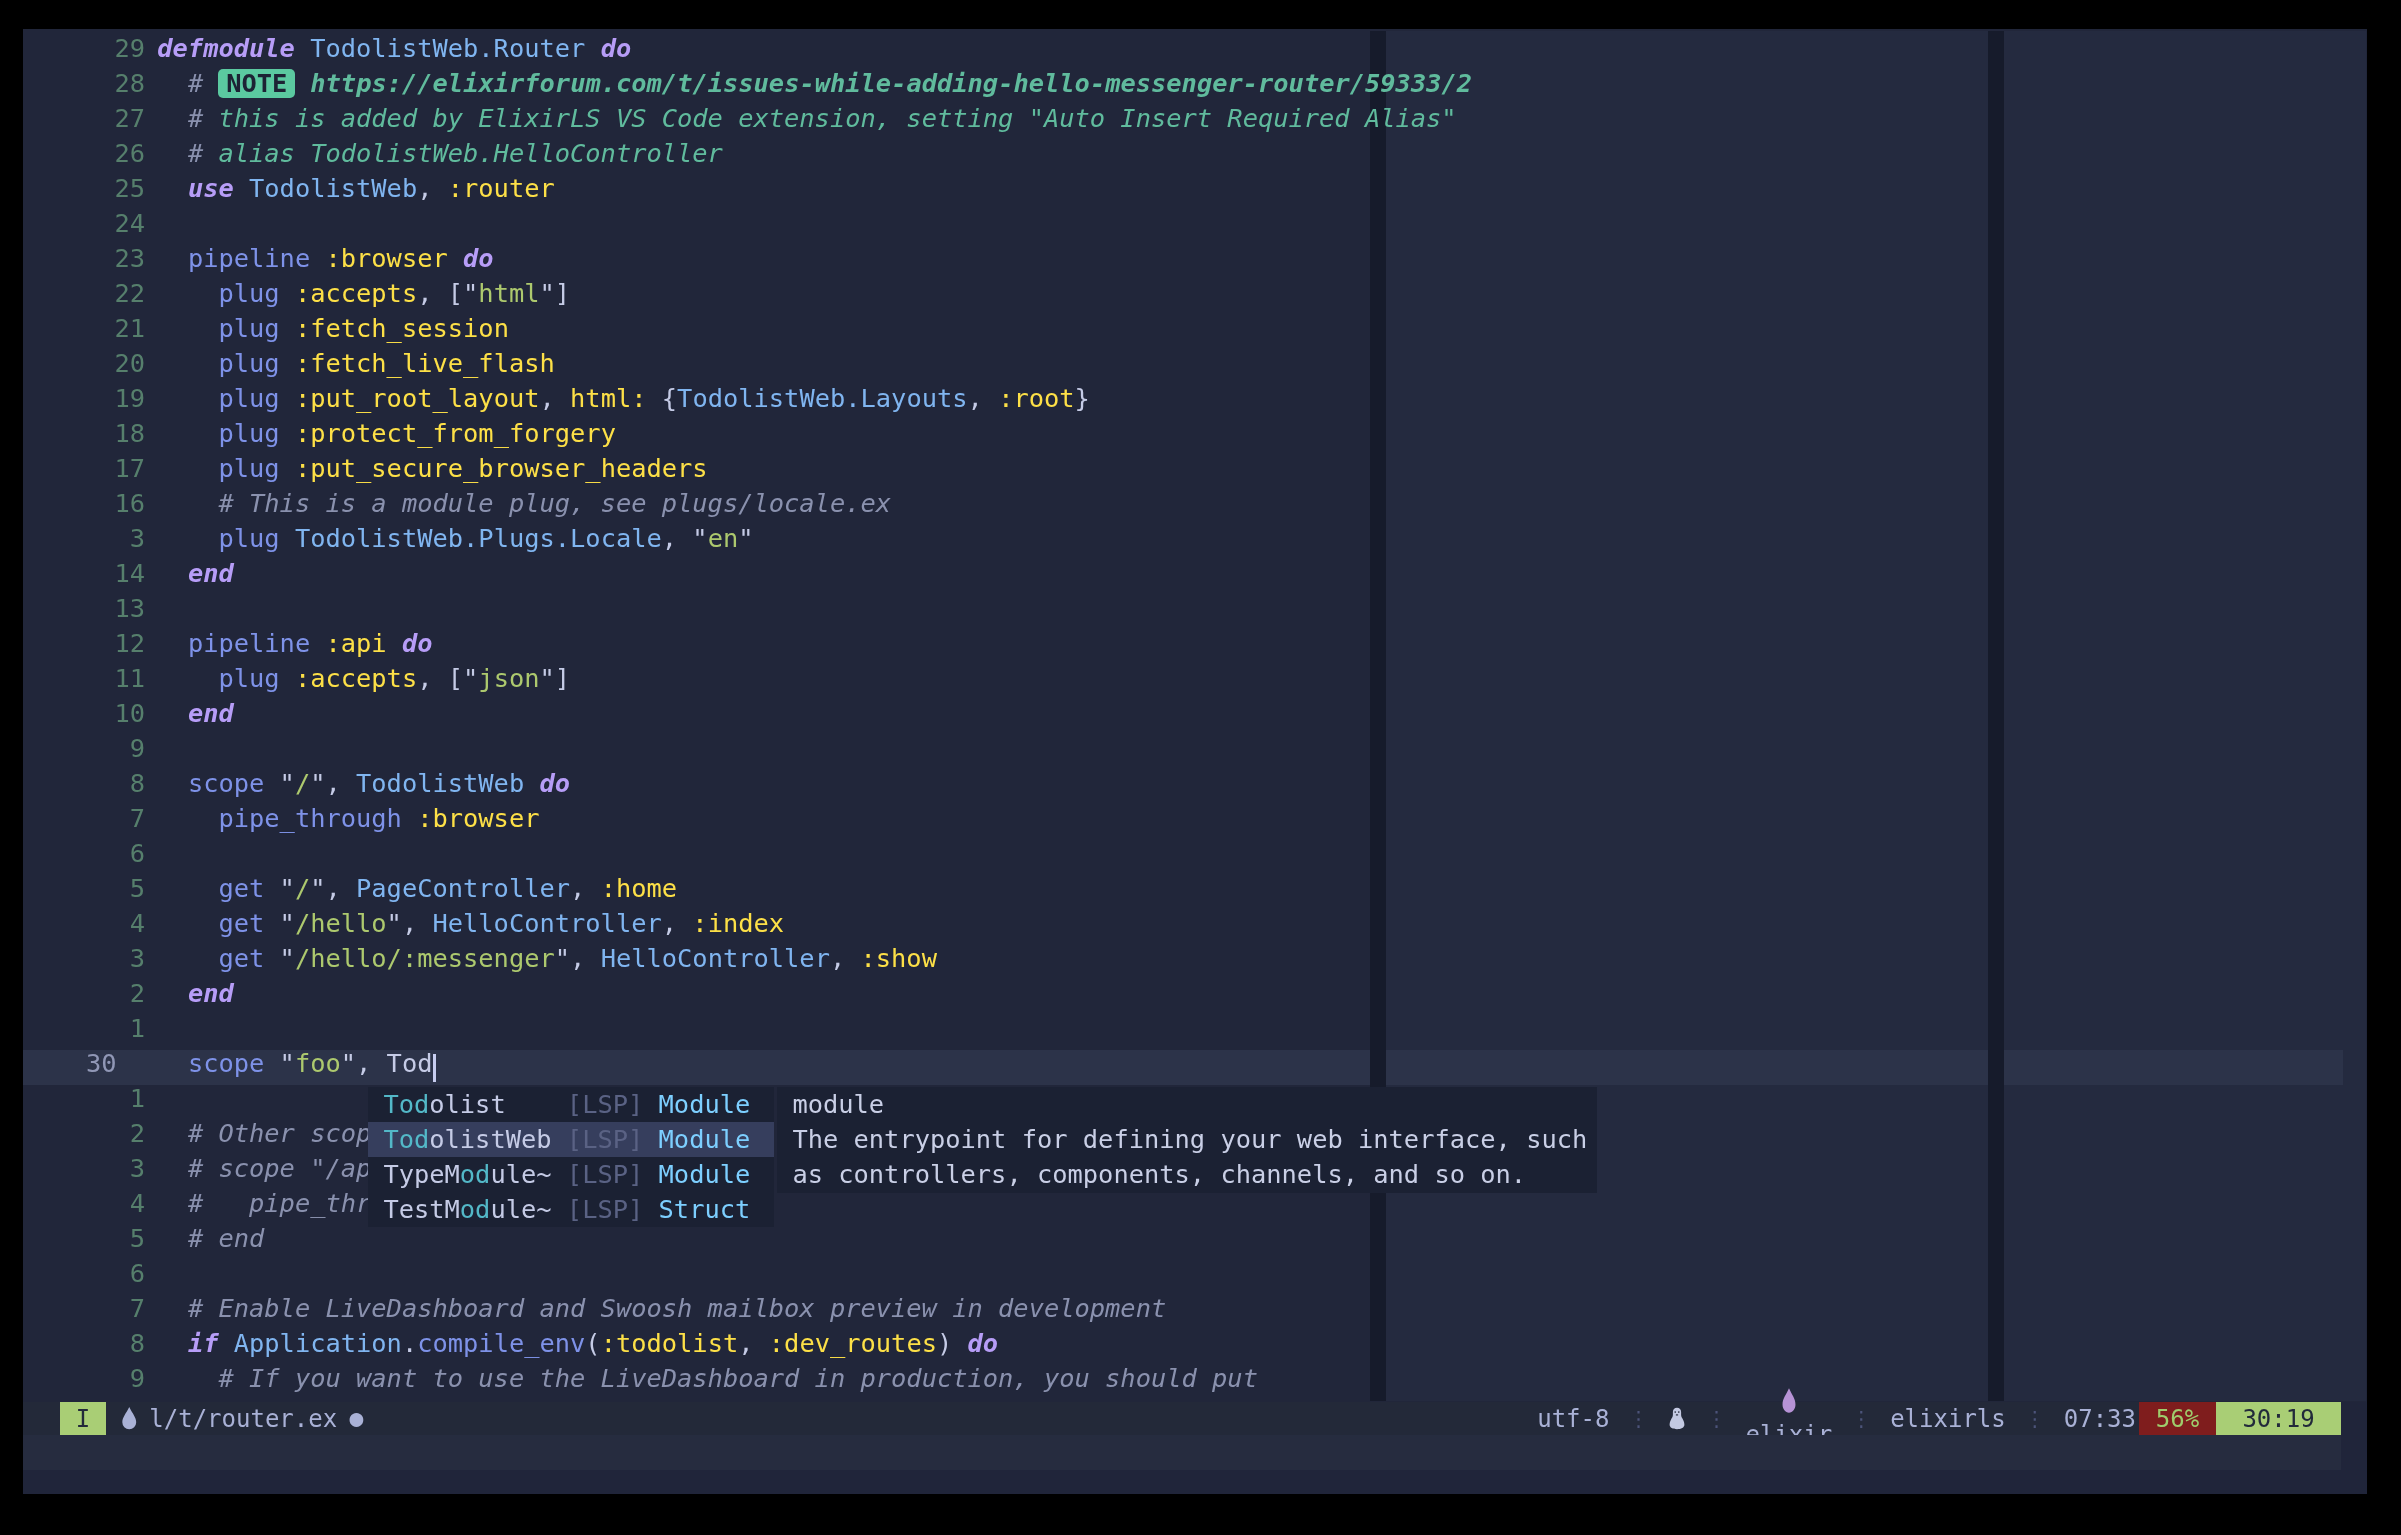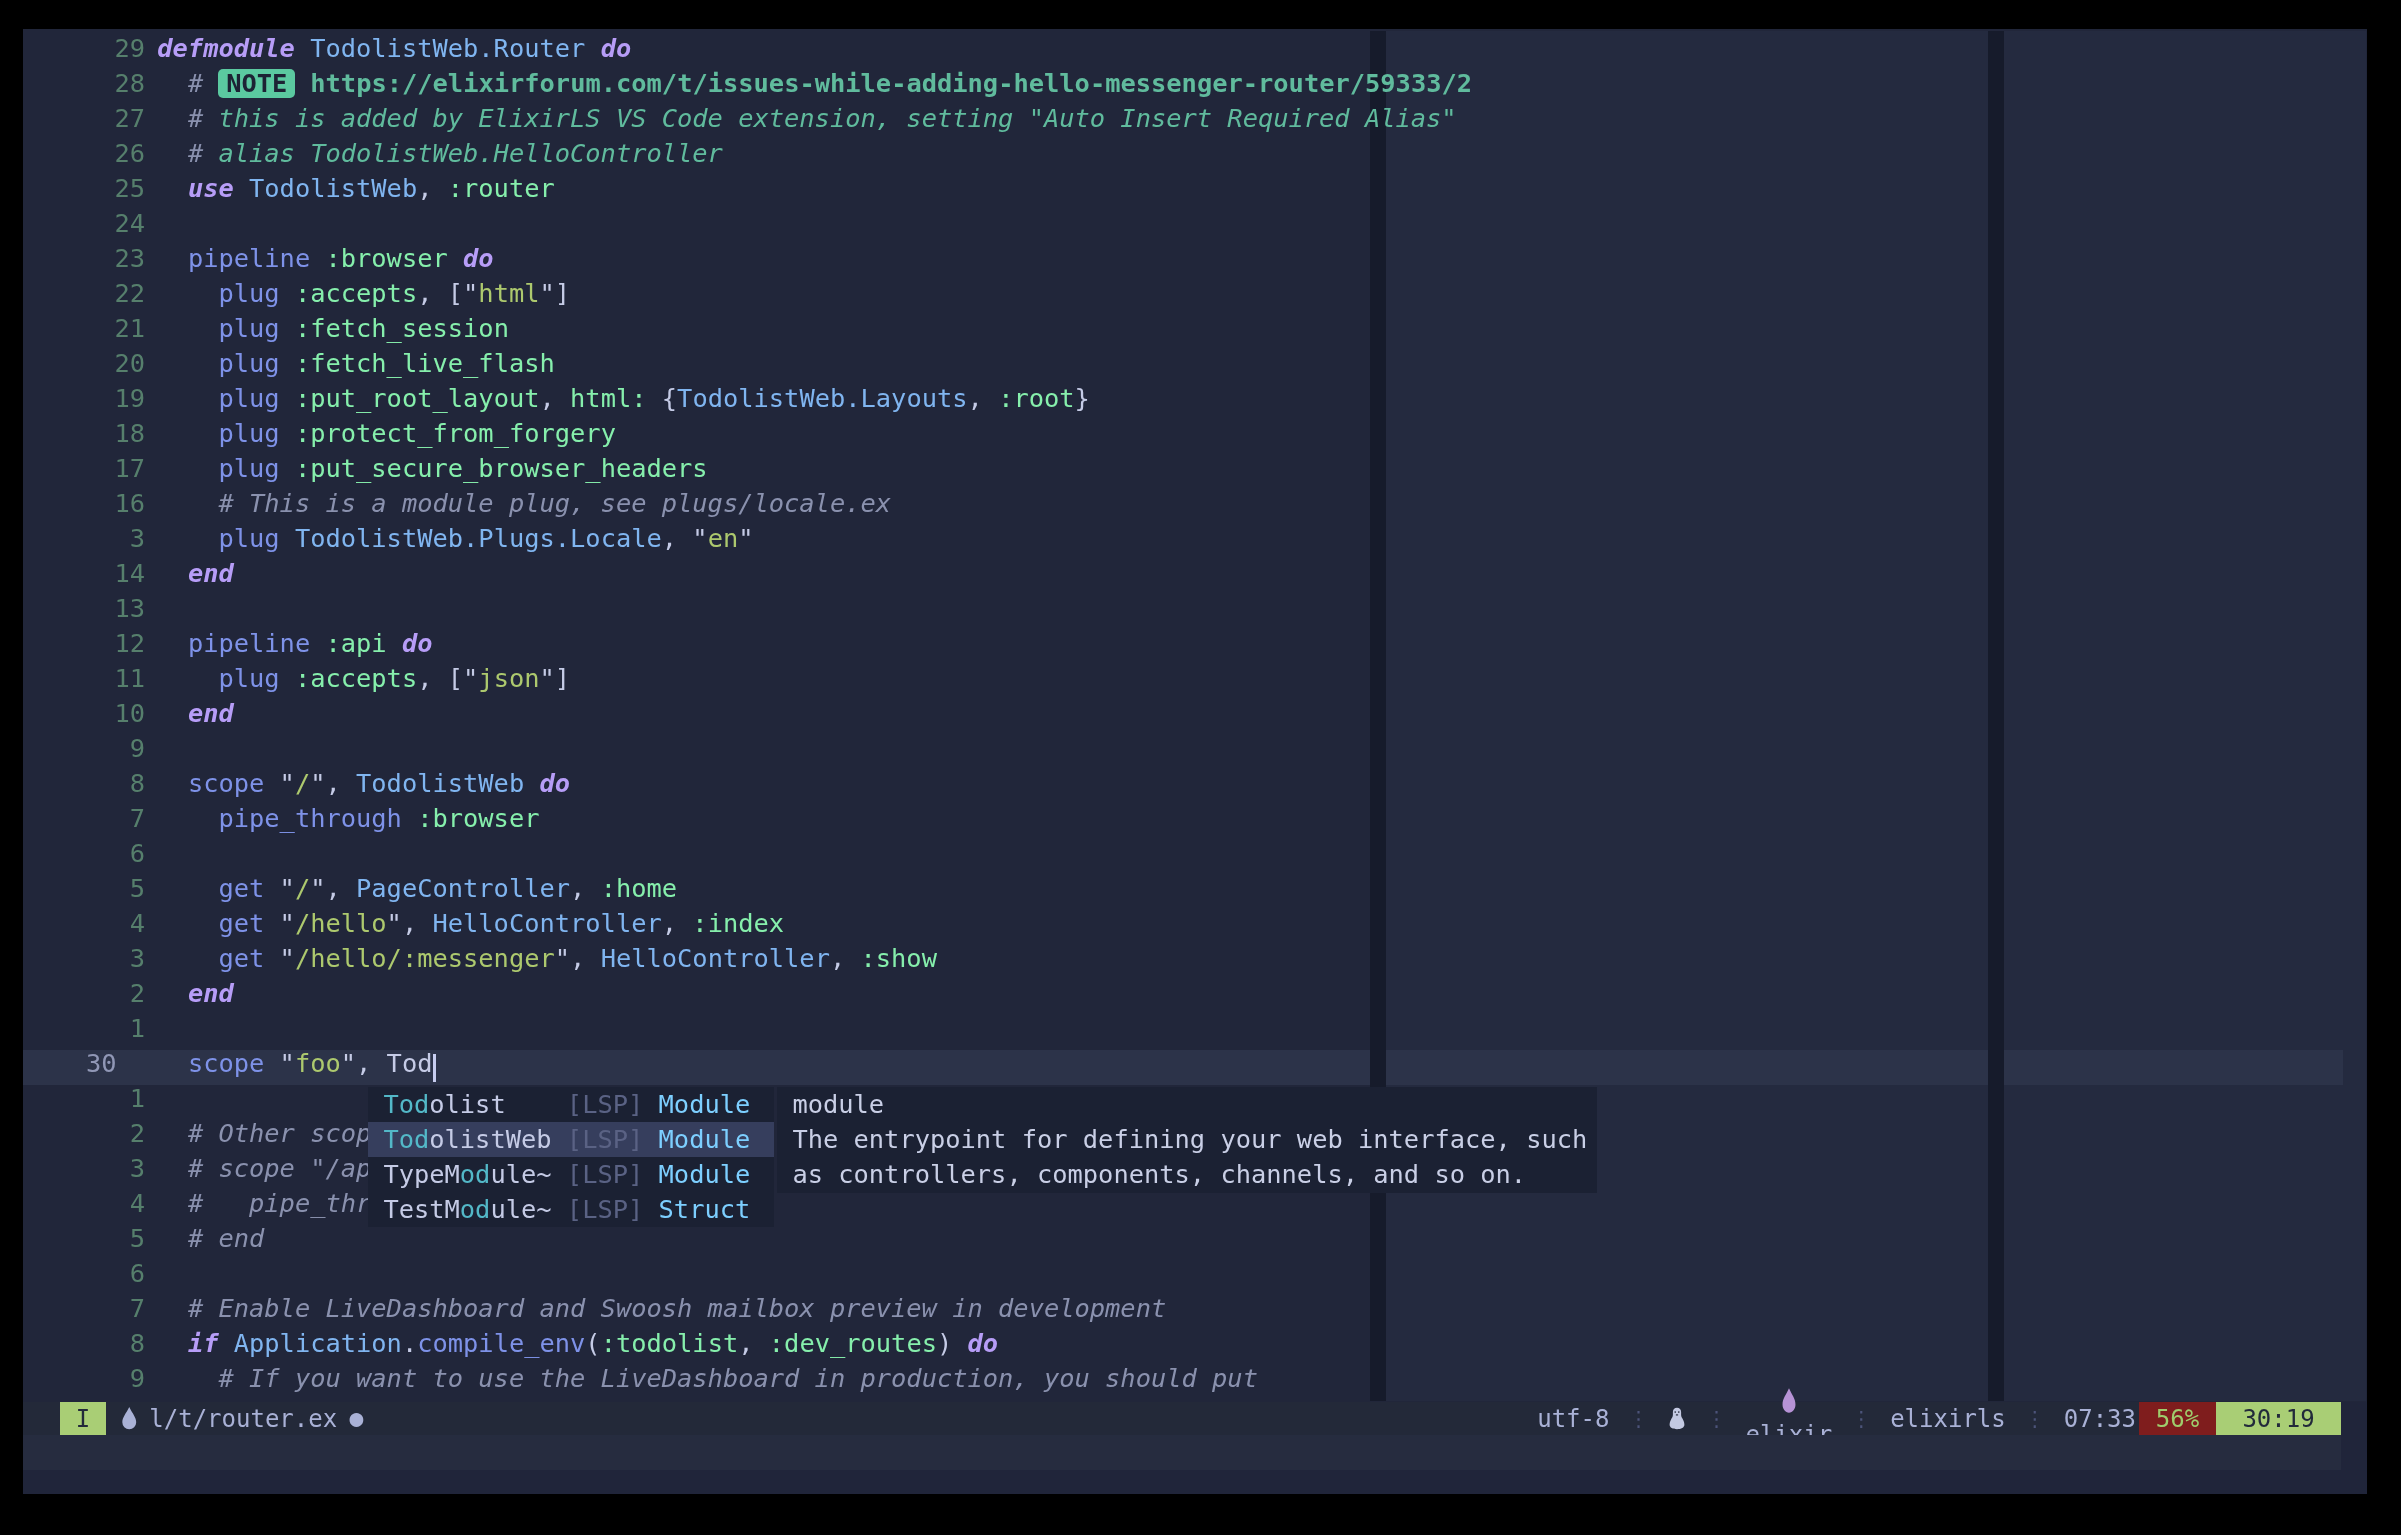--- a/index.html
+++ b/index.html
@@ -13,25 +13,25 @@
   .rows{position:absolute;left:0;top:2.3px;right:16px;z-index:4;}
   .code-row{display:flex;height:35px;line-height:35px;font-size:25.4px;white-space:pre;}
   .gutter{width:122px;flex:0 0 122px;text-align:right;color:#567f6c;}
   .gutter.cur{text-align:left;padding-left:63px;color:#9097b6;}
   .line-text{margin:0 0 0 12.3px;flex:1;line-height:inherit;overflow:visible;}
   pre{margin:0;}
   .t-fg{color:#c5cbe6;}
   .t-kw{color:#b79df7;font-style:italic;font-weight:600;}
   .t-fn{color:#7e92e8;}
   .t-mod{color:#80b5f0;}
-  .t-atom{color:#86efac;}
+  .t-atom{color:#fde047;}
   .t-str{color:#adc96e;}
   .t-cmt{color:#8a91ae;font-style:italic;}
   .t-note{color:#60bb9d;font-style:italic;}
-  .t-url{color:#60bb9d;font-weight:600;}
+  .t-url{color:#60bb9d;font-style:italic;font-weight:600;}
   .t-badge{background:#5bc9a0;color:#1d2334;font-weight:700;font-style:normal;display:inline-block;line-height:29px;padding:0 7.7px;border-radius:5px;}
   .cursor-caret{position:absolute;left:410px;top:1025px;width:3.1px;height:28.5px;background:#c7cdf0;z-index:6;}
   
   .pum{position:absolute;left:345px;top:1058px;width:406px;background:#1b2133;z-index:5;}
   .pum-item{height:35px;line-height:35px;font-size:25.4px;white-space:pre;padding-left:15.4px;color:#c5cbe6;}
   .pum-item.sel{background:#363e5d;}
   .pm-m{color:#53b8c8;}
   .pm-r{color:#c5cbe6;}
   .pm-src{color:#5a6284;}
   .pm-kind{color:#7dcfff;}

